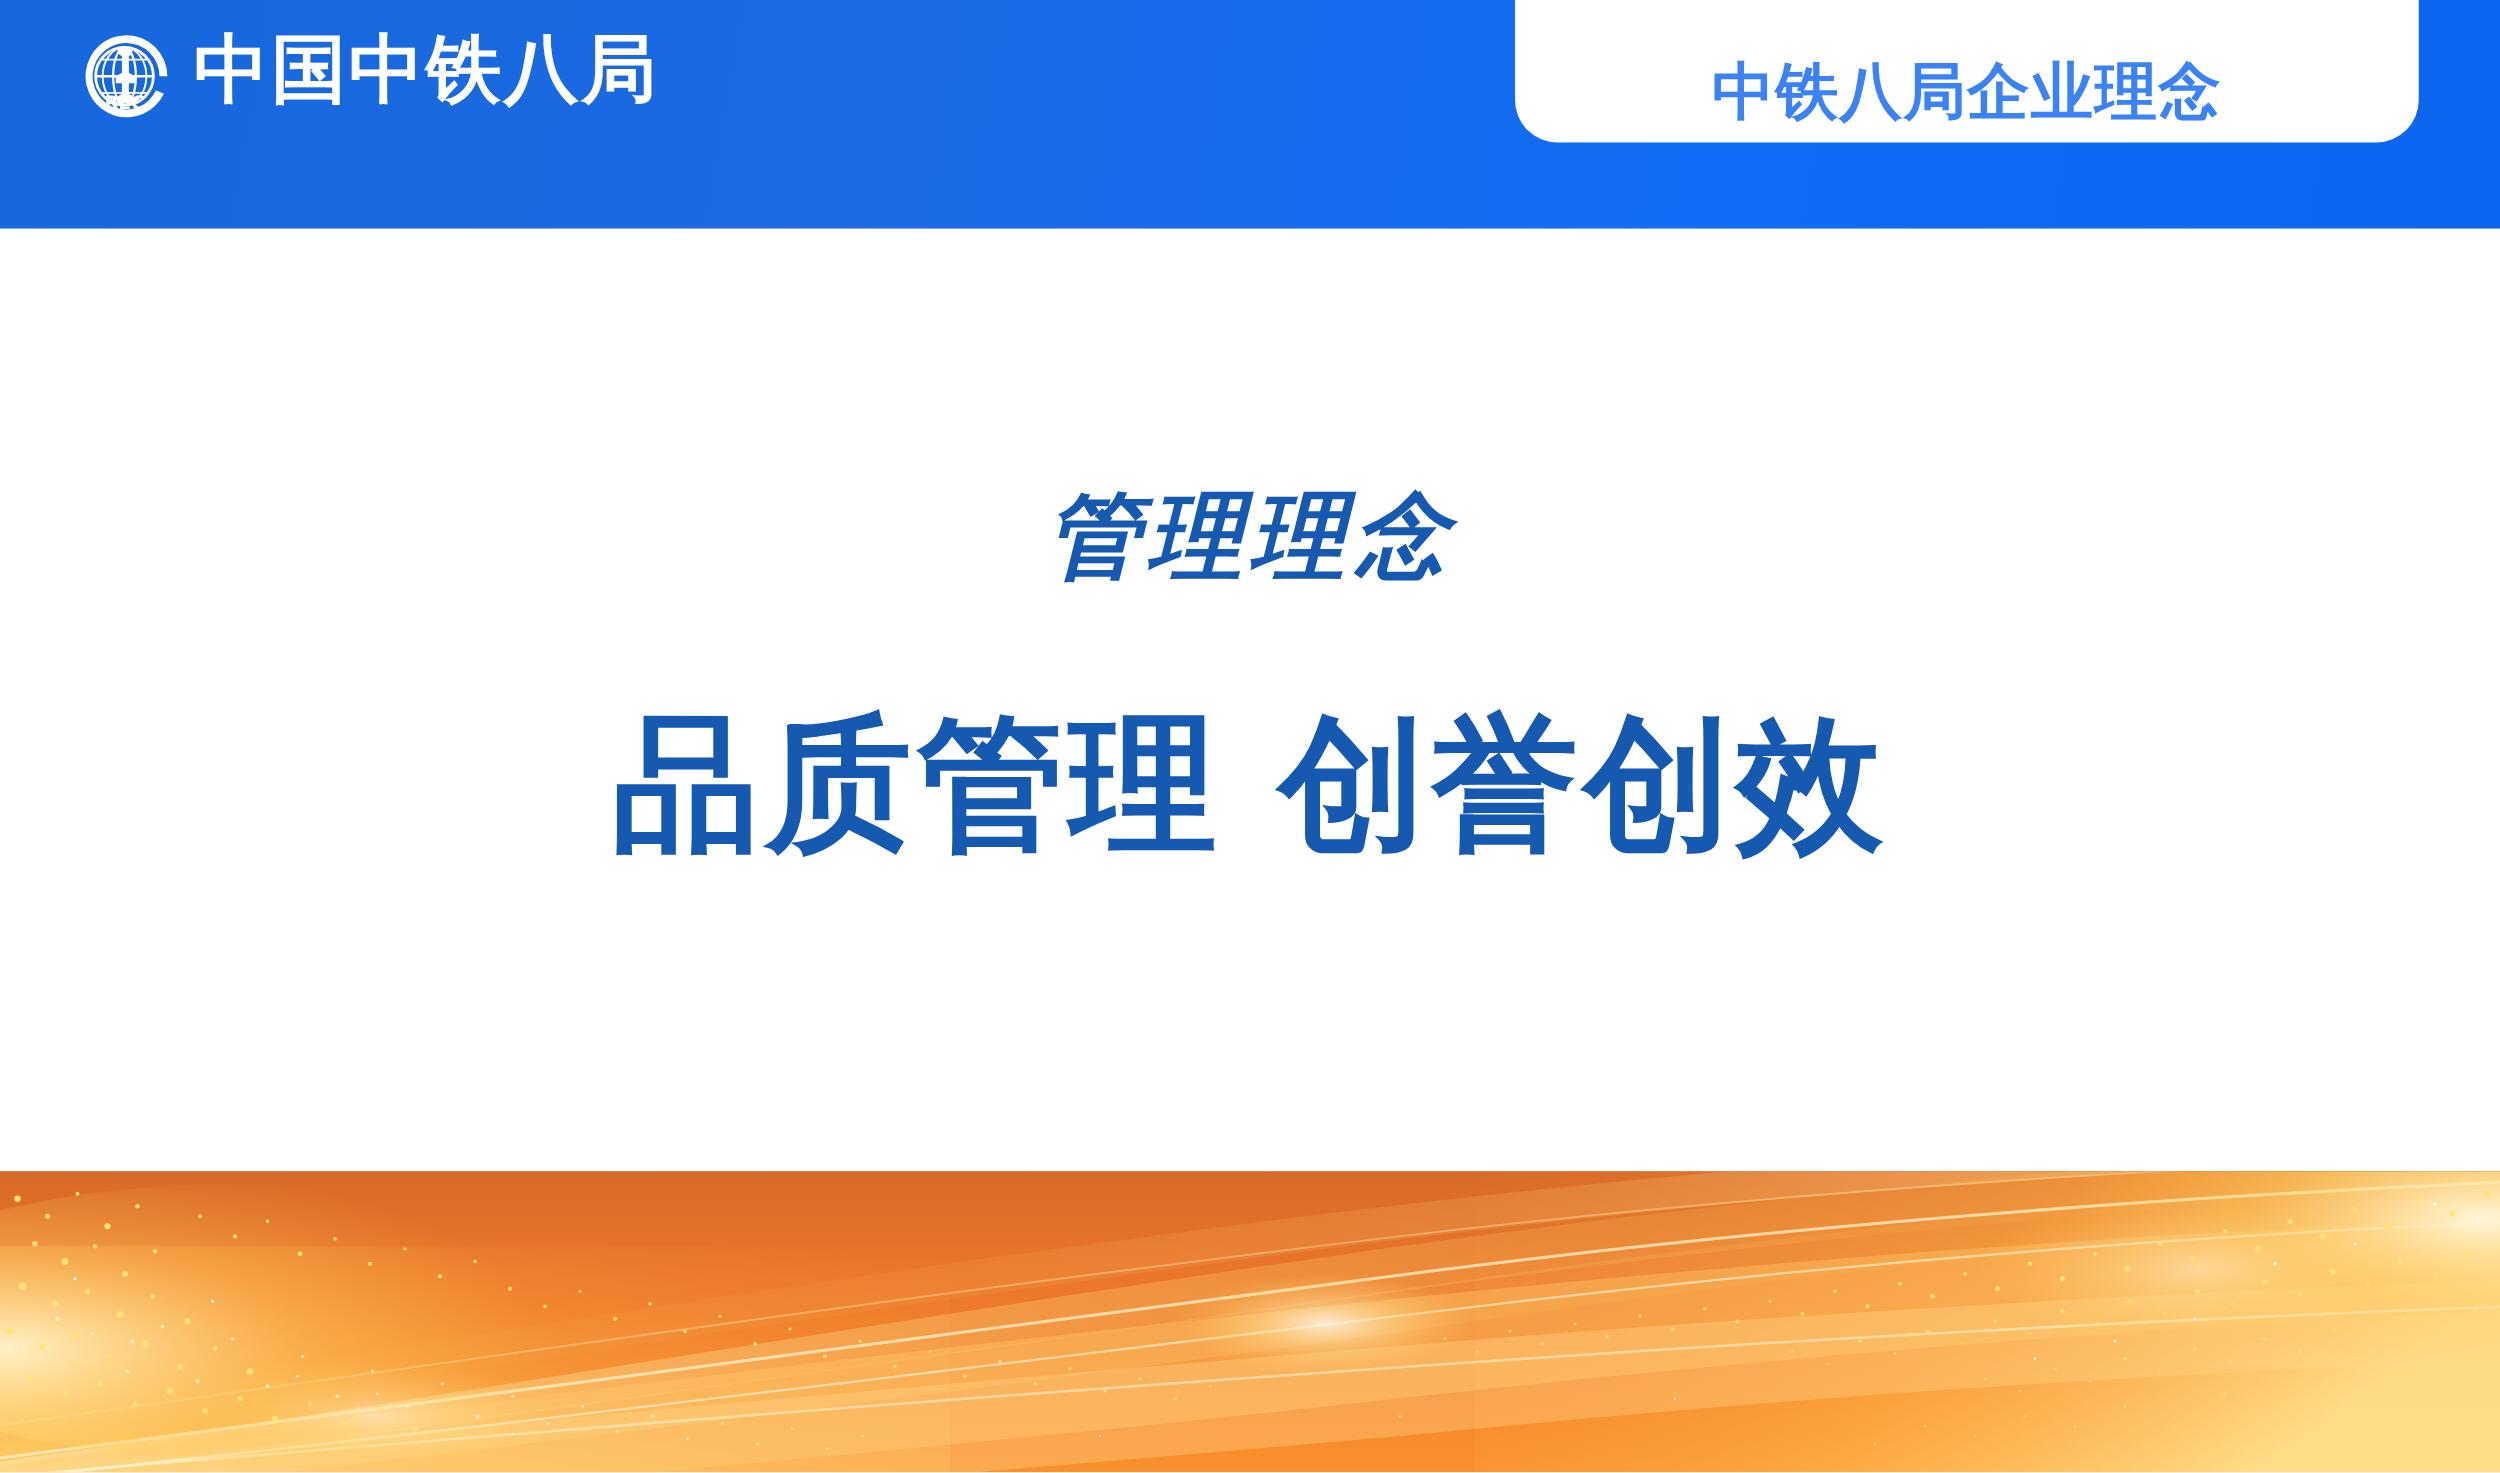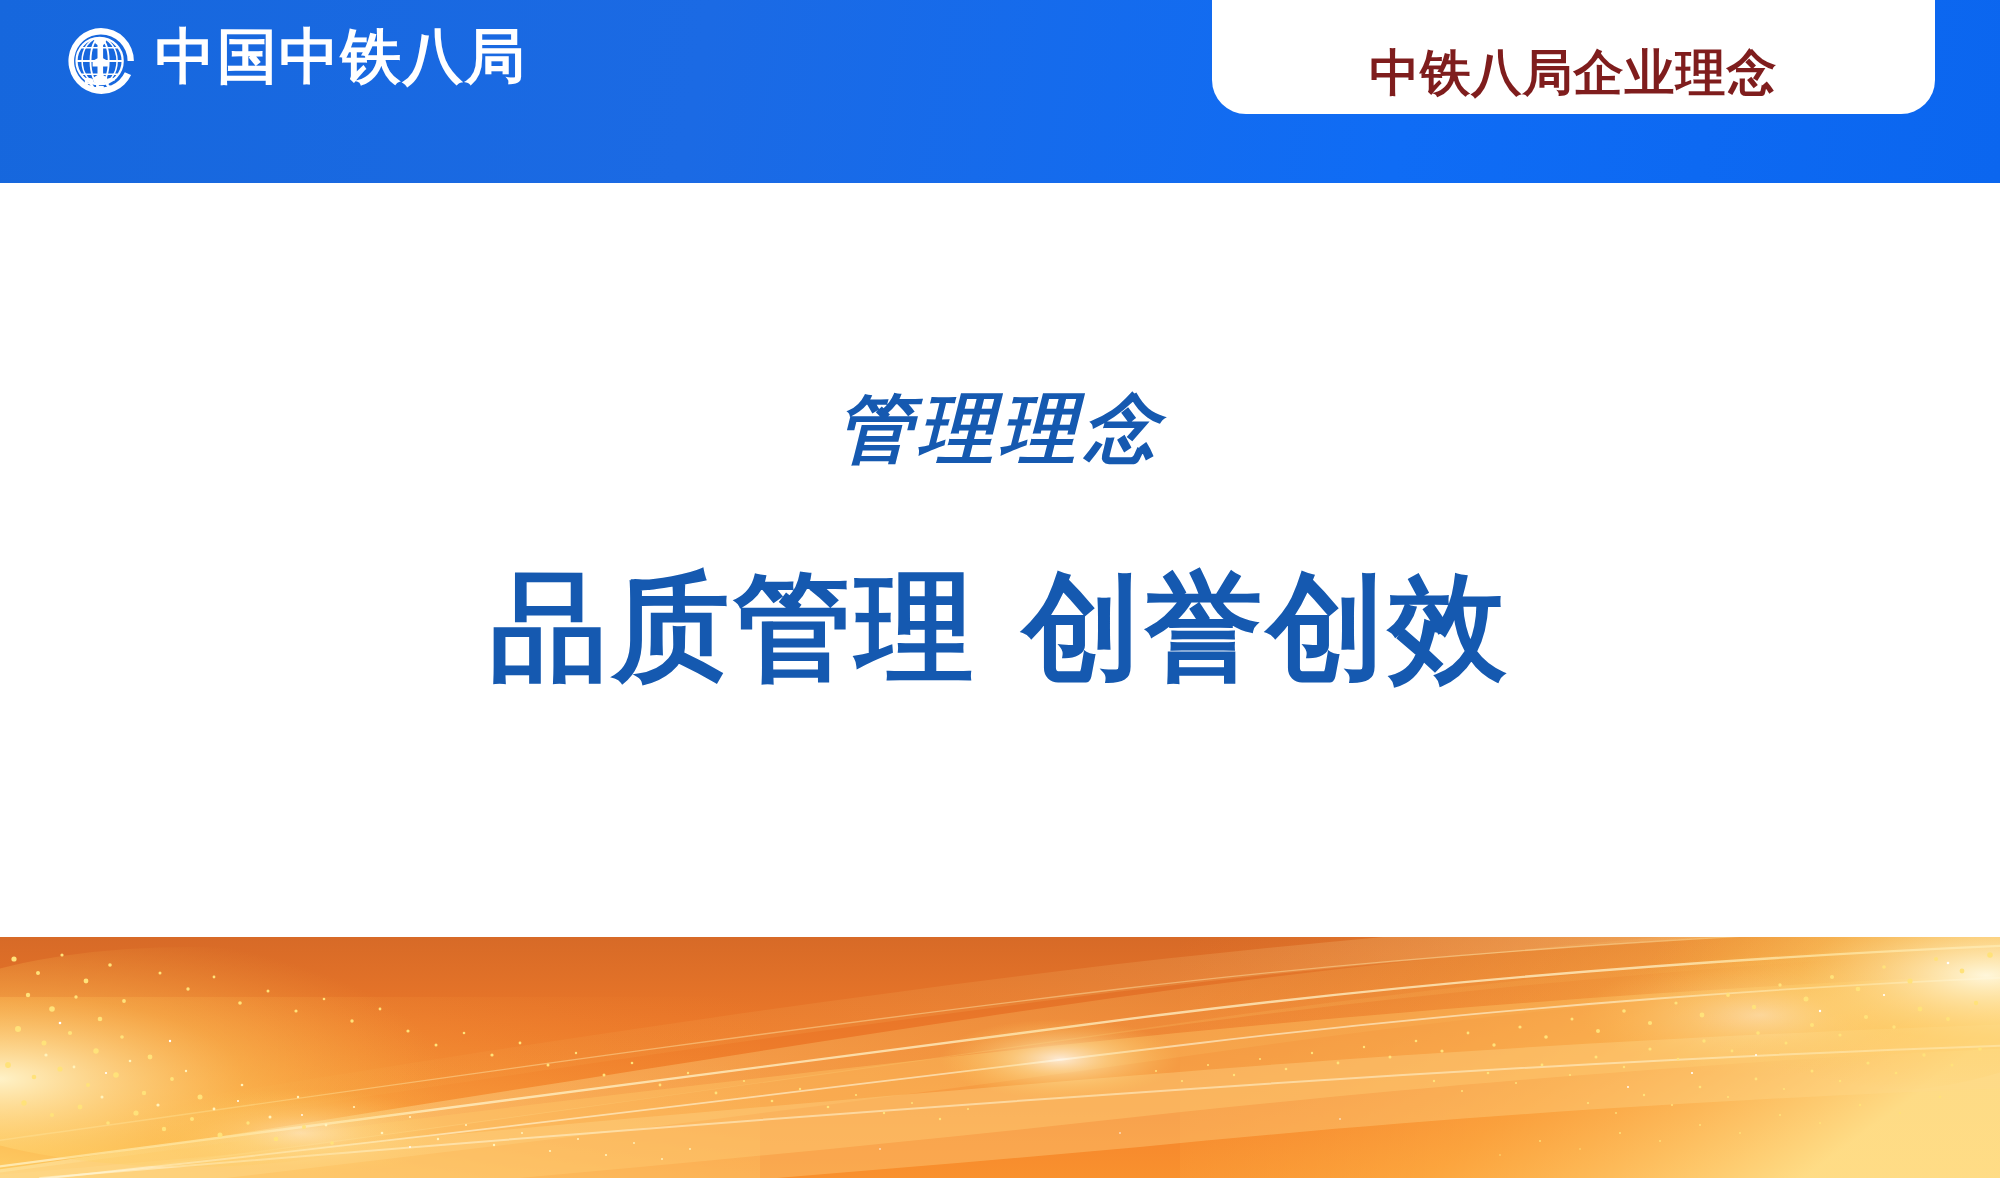--- a/index.html
+++ b/index.html
@@ -63,21 +63,21 @@
     background: #ffffff;
     border-radius: 34px;
     display: flex;
     align-items: flex-end;
     justify-content: center;
     box-sizing: border-box;
     padding-bottom: 16px;
   }
 
   .corner-badge-label {
-    color: #7f1d1d;
+    color: #3b82f6;
     font-size: 50px;
     font-weight: 700;
     letter-spacing: 1px;
     line-height: 1;
     white-space: nowrap;
     font-family: "DejaVu Sans", "Liberation Sans", sans-serif;
   }
 
   
   .content-area {

